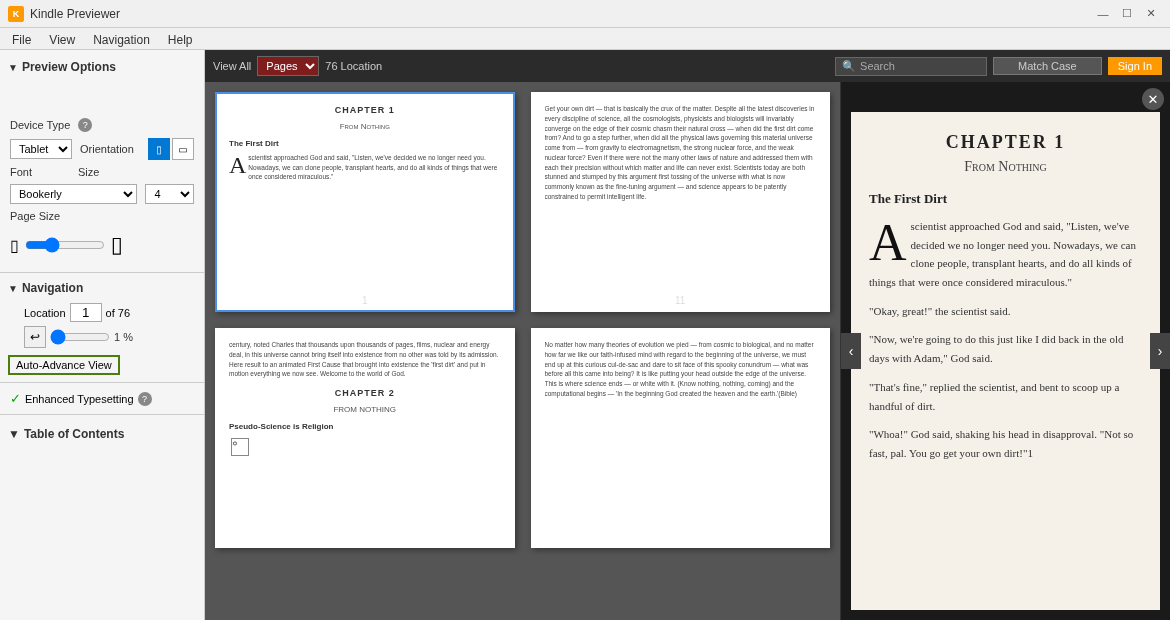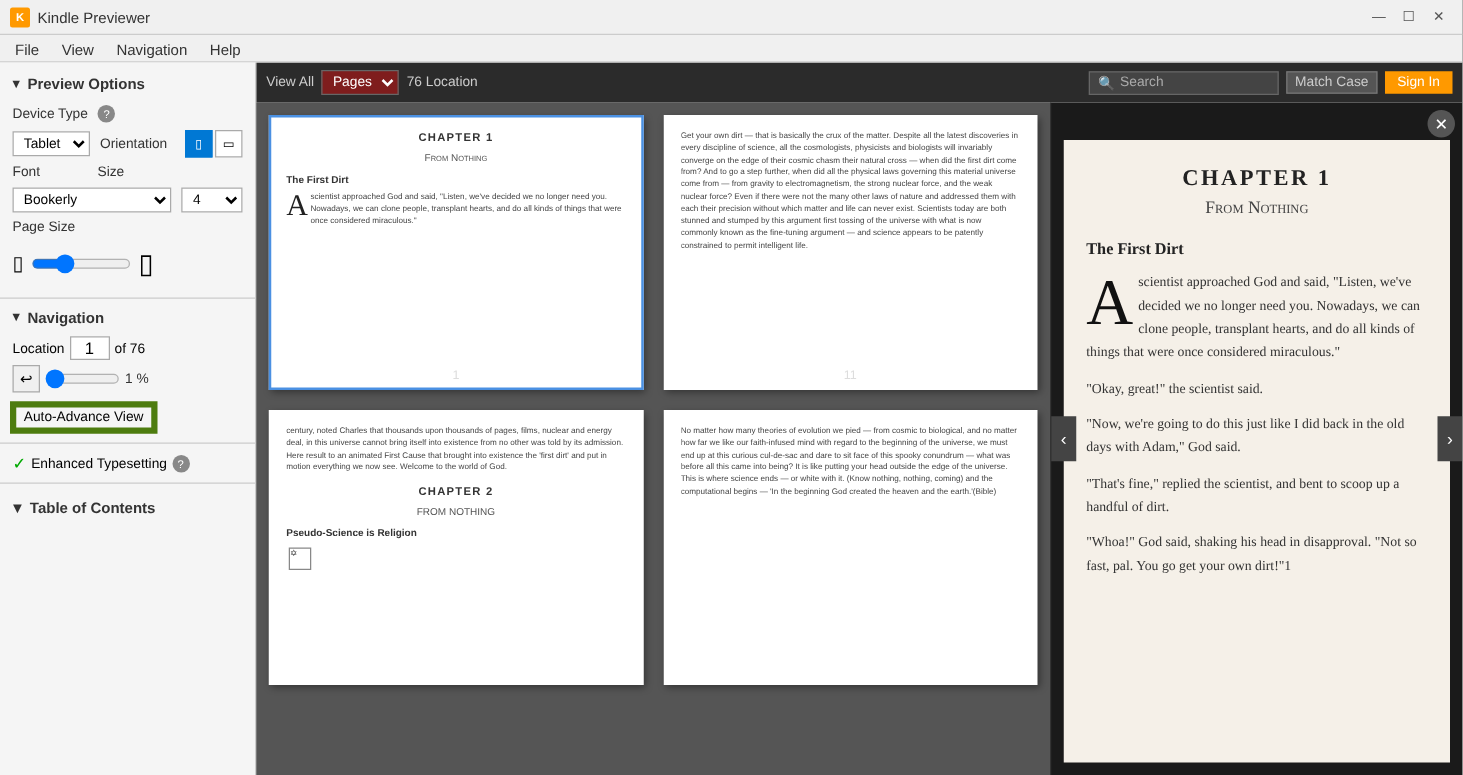--- a/index.html
+++ b/index.html
@@ -56,21 +56,21 @@
       align-items: center;
       gap: 4px;
       padding: 4px 8px;
       font-size: 12px;
       font-weight: 600;
       color: #333;
       cursor: pointer;
     }
     .section-header .arrow { font-size: 10px; }
 
-    .preview-options-content { padding: 6px 10px; }
+    .preview-options-content { padding: 6px 10px; margin-top: 34px; }
 
     .field-row { display: flex; align-items: center; margin-bottom: 6px; gap: 8px; }
     .field-label { font-size: 11px; color: #333; min-width: 60px; }
     .field-help { width: 14px; height: 14px; border-radius: 50%; background: #888; color: white; font-size: 9px; display: flex; align-items: center; justify-content: center; }
 
     select {
       font-size: 11px;
       padding: 2px 4px;
       border: 1px solid #aaa;
       background: white;
@@ -88,37 +88,37 @@
       cursor: pointer;
       display: flex; align-items: center; justify-content: center;
       font-size: 10px;
     }
     .orient-btn.active { background: #0078d4; color: white; border-color: #0078d4; }
 
     .page-size-row { display: flex; align-items: center; gap: 6px; padding: 4px 0; }
     .page-icon { font-size: 16px; }
     .page-slider { width: 80px; }
 
-    .nav-section { padding: 4px 10px; }
+    .nav-section { padding: 4px 24px; }
     .location-row { display: flex; align-items: center; gap: 4px; font-size: 11px; margin-bottom: 4px; }
     .location-input { width: 32px; border: 1px solid #aaa; padding: 1px 3px; text-align: center; }
     .nav-btns { display: flex; gap: 4px; align-items: center; }
     .nav-btn { width: 22px; height: 22px; border: 1px solid #aaa; background: #f0f0f0; cursor: pointer; font-size: 12px; display: flex; align-items: center; justify-content: center; }
     .zoom-slider { width: 60px; }
     .zoom-pct { font-size: 11px; color: #333; }
 
     .auto-advance-row {
       display: flex; align-items: center; gap: 4px;
       padding: 3px 8px;
       font-size: 11px;
     }
     .auto-advance-btn {
       display: flex; align-items: center; gap: 4px;
       padding: 2px 6px;
-      border: 5px solid #4d7c0f;
+      border: 2px solid #4d7c0f;
       background: #f5f5f5;
       cursor: pointer;
       font-size: 11px;
     }
 
     .divider { height: 1px; background: #ccc; margin: 4px 0; }
 
     .enhanced-row {
       display: flex; align-items: center; gap: 4px;
       padding: 4px 10px;
@@ -158,21 +158,21 @@
       display: flex; align-items: center;
       background: #444; border: 1px solid #666;
       padding: 2px 6px; gap: 4px;
     }
     .search-input {
       background: transparent; border: none; color: white;
       font-size: 11px; width: 120px; outline: none;
     }
     .search-input::placeholder { color: #aaa; }
     .match-case-btn {
-      padding: 2px 6px; background: #555; border: 1px solid #777;
+      padding: 2px 24px; background: #555; border: 1px solid #777;
       color: #ccc; font-size: 11px; cursor: pointer;
     }
     .sign-in-btn {
       padding: 3px 10px; background: #ff9900;
       border: none; color: white; font-size: 11px; cursor: pointer;
     }
 
     
     .content-area {
       flex: 1;

